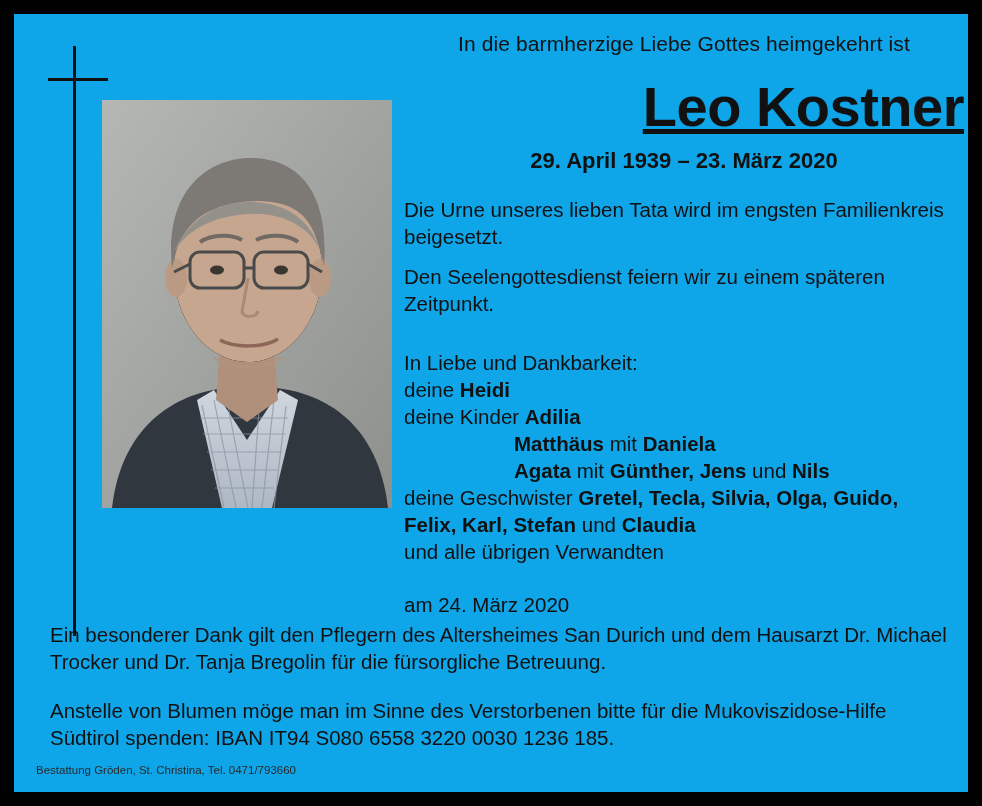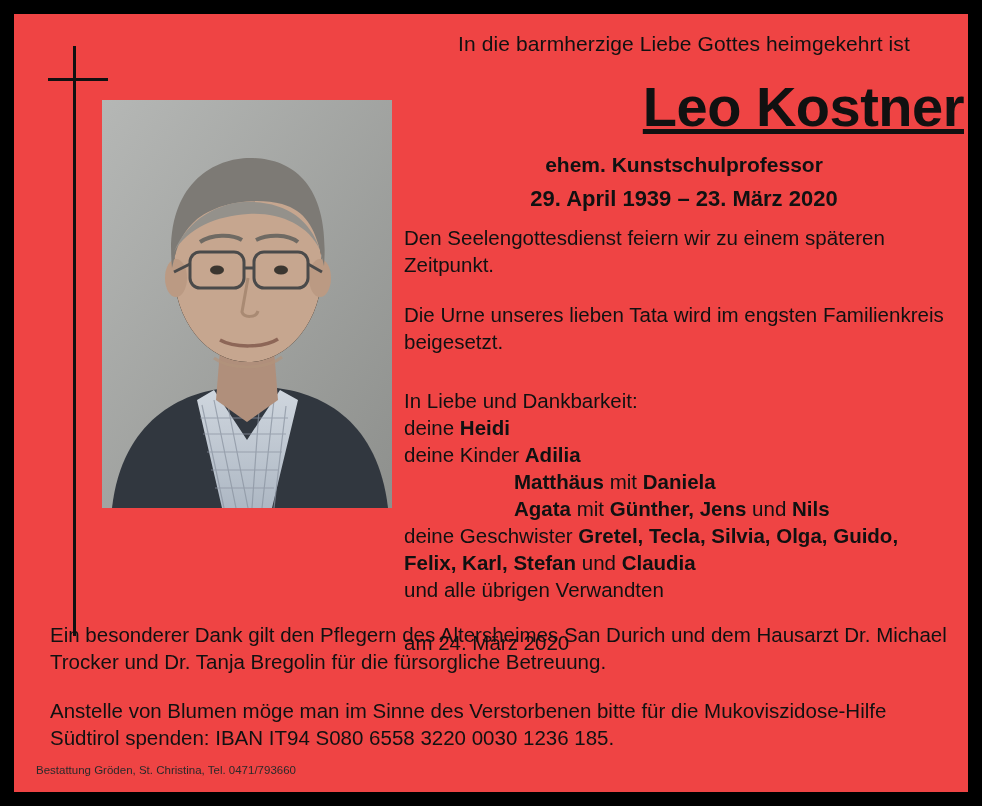--- a/index.html
+++ b/index.html
@@ -12,21 +12,21 @@
     height: 806px;
     font-family: "Liberation Sans", sans-serif;
     overflow: hidden;
   }
   .card {
     position: absolute;
     left: 14px;
     top: 14px;
     width: 954px;
     height: 778px;
-    background: #ef4444;
+    background: #0ea5e9;
     box-sizing: border-box;
     overflow: hidden;
   }
   
   .cross {
     position: absolute;
     left: 34px;
     top: 32px;
     width: 60px;
     height: 590px;
@@ -198,25 +198,24 @@
 
       <path d="M118 240 C 132 248, 162 248, 176 239" stroke="#8d6657" stroke-width="3.5" fill="none"></path>
 
       <path d="M112 258 C 128 270, 164 270, 180 257" stroke="#b2937c" stroke-width="3" fill="none" opacity="0.7"></path>
     </svg>
   </div>
 
   <div class="main-col">
     <div class="line-intro">In die barmherzige Liebe Gottes heimgekehrt ist</div>
     <div class="name">Leo Kostner</div>
-    <div class="subtitle">ehem. Kunstschulprofessor</div>
     <div class="dates">29. April 1939 – 23. März 2020</div>
 
+    <div class="para">Die Urne unseres lieben Tata wird im engsten Familienkreis beigesetzt.</div>
     <div class="para tight">Den Seelengottesdienst feiern wir zu einem späteren Zeitpunkt.</div>
-    <div class="para">Die Urne unseres lieben Tata wird im engsten Familienkreis beigesetzt.</div>
 
     <div class="block-family">
       <div class="fam-line">In Liebe und Dankbarkeit:</div>
       <div class="fam-line"><span>deine </span><b>Heidi</b></div>
       <div class="fam-line"><span>deine Kinder </span><b>Adilia</b></div>
       <div class="fam-line fam-indent"><b>Matthäus</b><span> mit </span><b>Daniela</b></div>
       <div class="fam-line fam-indent"><b>Agata</b><span> mit </span><b>Günther, Jens</b><span> und </span><b>Nils</b></div>
       <div class="fam-line"><span>deine Geschwister </span><b>Gretel, Tecla, Silvia, Olga, Guido,</b></div>
       <div class="fam-line"><b>Felix, Karl, Stefan</b><span> und </span><b>Claudia</b></div>
       <div class="fam-line">und alle übrigen Verwandten</div>

